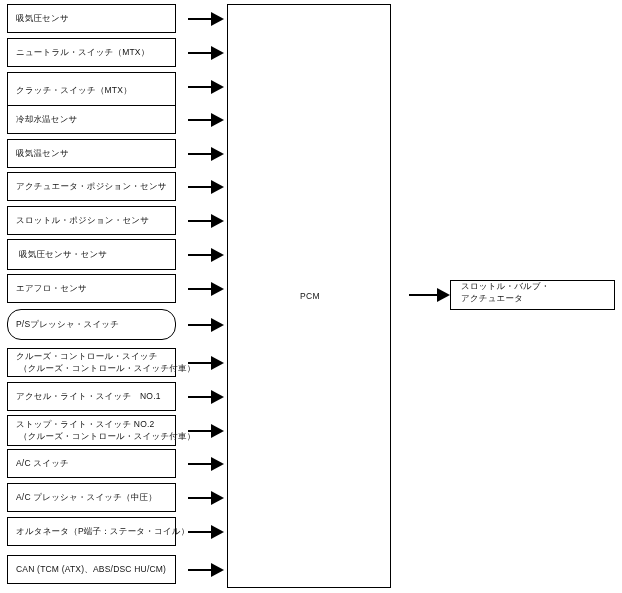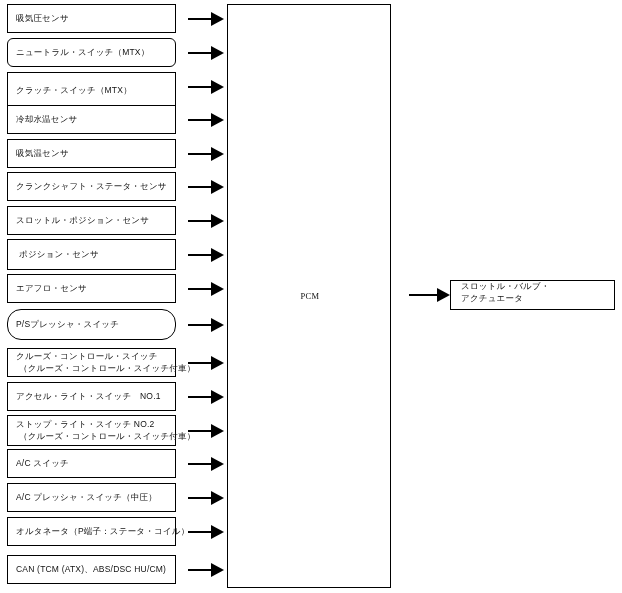--- a/index.html
+++ b/index.html
@@ -77,21 +77,20 @@
   }
   #pcm-label {
     position: absolute;
     left: 0;
     top: 286px;
     width: 164px;
     text-align: center;
     font-size: 8.5px;
     letter-spacing: 0.4px;
     color: #111111;
-    font-family: Liberation Serif, serif;
   }
 
   
   #output-box {
     position: absolute;
     left: 450px;
     top: 280px;
     width: 165px;
     height: 30px;
     box-sizing: border-box;
@@ -112,40 +111,40 @@
 </style>
 </head>
 <body>
 
 <div id="diagram">
 
   <div id="inputs-layer">
       <div class="input-box" style="top: 4px; height: 29px;">
         <div class="line">吸気圧センサ</div>
       </div>
-      <div class="input-box" style="top: 38px; height: 29px; border-radius: 6px;">
+      <div class="input-box" style="top: 38px; height: 29px;">
         <div class="line">ニュートラル・スイッチ（MTX）</div>
       </div>
       <div class="input-box" style="top: 72px; height: 38px;">
         <div class="line">クラッチ・スイッチ（MTX）</div>
       </div>
       <div class="input-box" style="top: 105px; height: 29px;">
         <div class="line">冷却水温センサ</div>
       </div>
       <div class="input-box" style="top: 139px; height: 29px;">
         <div class="line">吸気温センサ</div>
       </div>
       <div class="input-box" style="top: 172px; height: 29px;">
-        <div class="line">クランクシャフト・ステータ・センサ</div>
+        <div class="line">アクチュエータ・ポジション・センサ</div>
       </div>
       <div class="input-box" style="top: 206px; height: 29px;">
         <div class="line">スロットル・ポジション・センサ</div>
       </div>
       <div class="input-box" style="top: 239px; height: 31px;">
-        <div class="line indent">ポジション・センサ</div>
+        <div class="line indent">吸気圧センサ・センサ</div>
       </div>
       <div class="input-box" style="top: 274px; height: 29px;">
         <div class="line">エアフロ・センサ</div>
       </div>
       <div class="input-box" style="top: 309px; height: 31px; border-radius: 14px;">
         <div class="line">P/Sプレッシャ・スイッチ</div>
       </div>
       <div class="input-box" style="top: 348px; height: 29px;">
         <div class="line">クルーズ・コントロール・スイッチ</div>
         <div class="line indent">（クルーズ・コントロール・スイッチ付車）</div>

